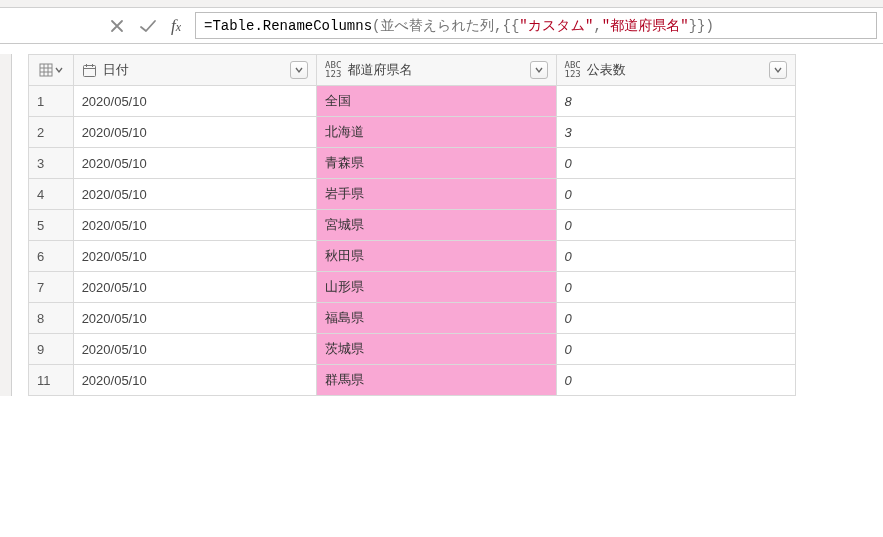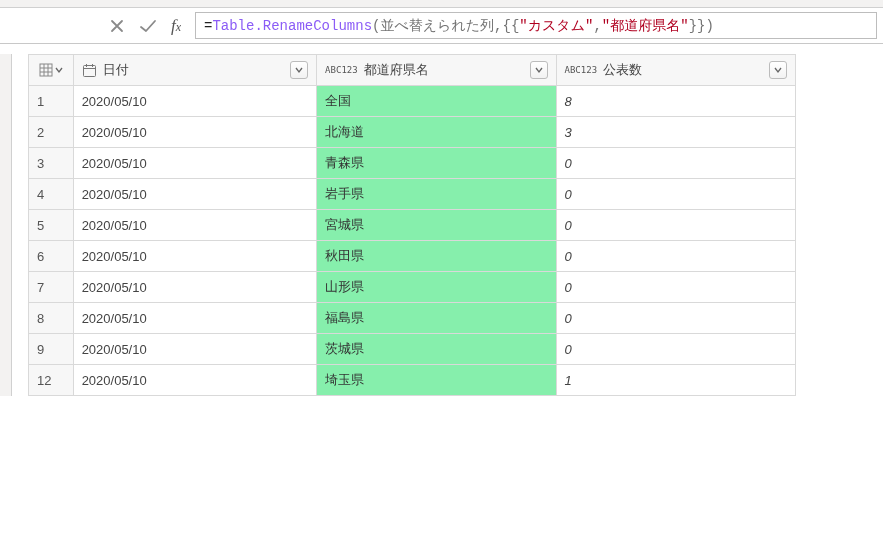--- a/index.html
+++ b/index.html
@@ -39,21 +39,21 @@
     border: 1px solid #bdbdbd;
     margin: 4px 6px 4px 0;
     padding: 2px 8px;
     font-family: Consolas, "Courier New", monospace;
     font-size: 14px;
     color: #222;
     overflow: hidden;
     white-space: nowrap;
   }
   .fb-eq { color: #222; }
-  .fb-fn { color: #8b5cf6; }
+  .fb-fn { color: #000000; }
   .fb-plain { color: #737373; }
   .fb-str { color: #b00020; }
   .grid-zone {
     position: relative;
     padding-left: 28px;
   }
   .sidebar-gutter {
     position: absolute;
     left: 0; top: 0; bottom: 0;
     width: 12px;
@@ -101,37 +101,38 @@
   .filter-chip {
     width: 18px; height: 18px;
     border: 1px solid #bcbcbc;
     border-radius: 3px;
     background: linear-gradient(#fff,#f2f2f2);
     display: flex; align-items: center; justify-content: center;
     margin-left: auto;
   }
   .type-badge {
     display: inline-flex;
+    flex-direction: column;
     font-size: 9px;
     line-height: 9px;
     color: #555;
     font-family: Consolas, monospace;
     align-items: flex-end;
   }
   td.rownum {
     background: #f7f7f7;
     text-align: center;
     color: #555;
   }
   td.date {
     color: #444;
     text-align: right;
   }
   td.pref {
-    background: #86efac;
+    background: #f9a8d4;
     color: #333;
   }
   td.count {
     font-style: italic;
     color: #444;
     text-align: right;
   }
   tr.cutoff td { height: 14px; padding-top:0; padding-bottom:0; }
   tr.cutoff td.date, tr.cutoff td.pref, tr.cutoff td.count { color:#666; }
 </style>
@@ -287,20 +288,20 @@
           <td class="pref">福島県</td>
           <td class="count">0</td>
         </tr>
         <tr>
           <td class="rownum">9</td>
           <td class="date">2020/05/10</td>
           <td class="pref">茨城県</td>
           <td class="count">0</td>
         </tr>
         <tr>
-          <td class="rownum">12</td>
-          <td class="date">2020/05/10</td>
-          <td class="pref">埼玉県</td>
-          <td class="count">1</td>
+          <td class="rownum">11</td>
+          <td class="date">2020/05/10</td>
+          <td class="pref">群馬県</td>
+          <td class="count">0</td>
         </tr>
       </tbody>
   </table>
 </div>
 
 </body></html>

